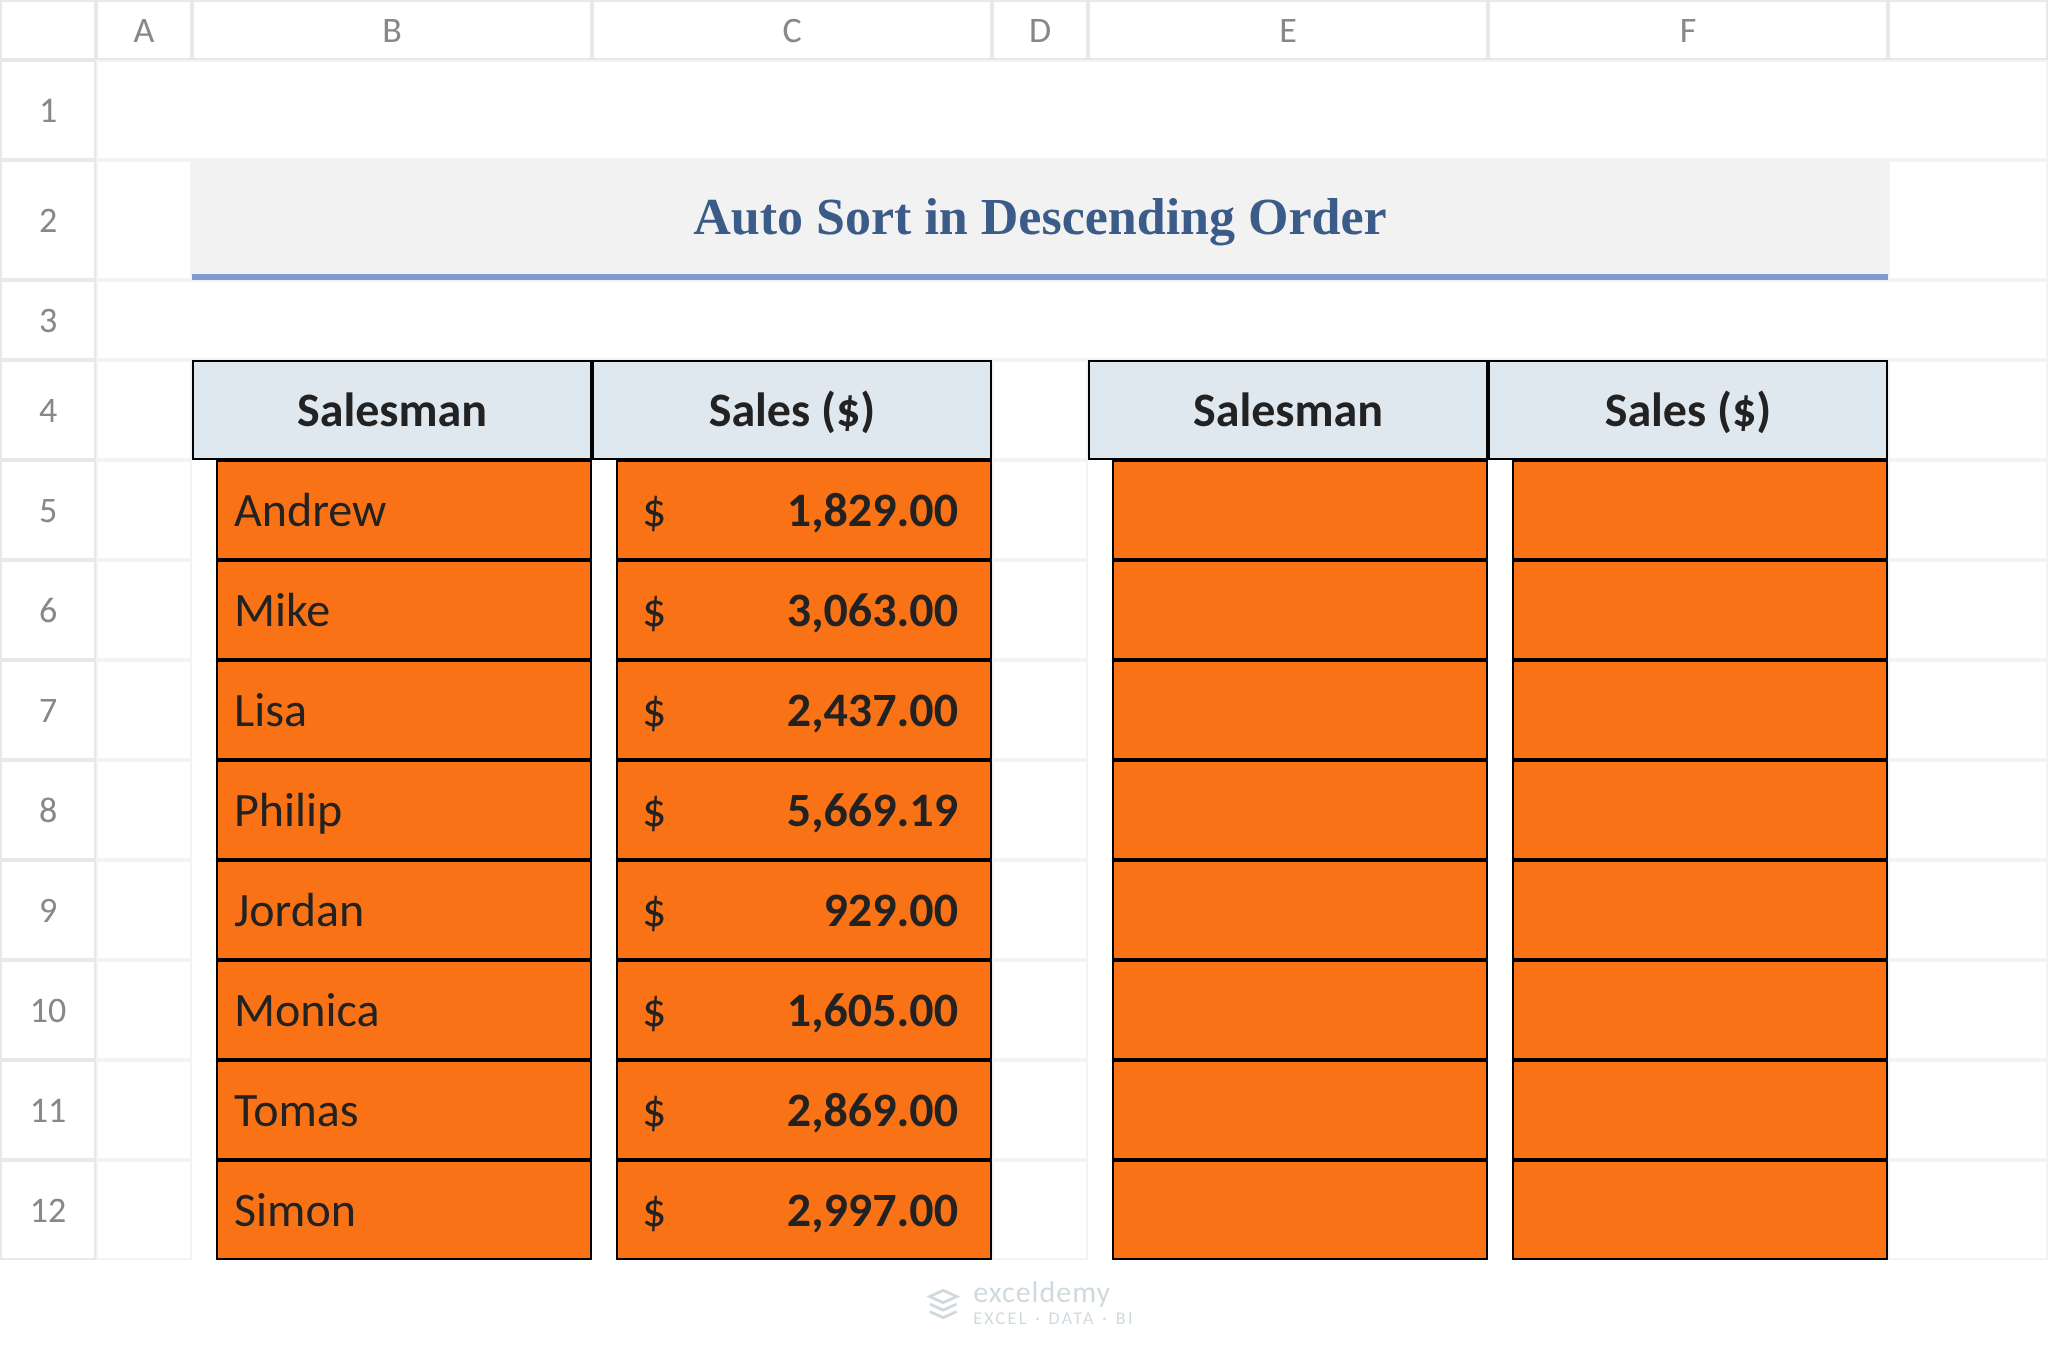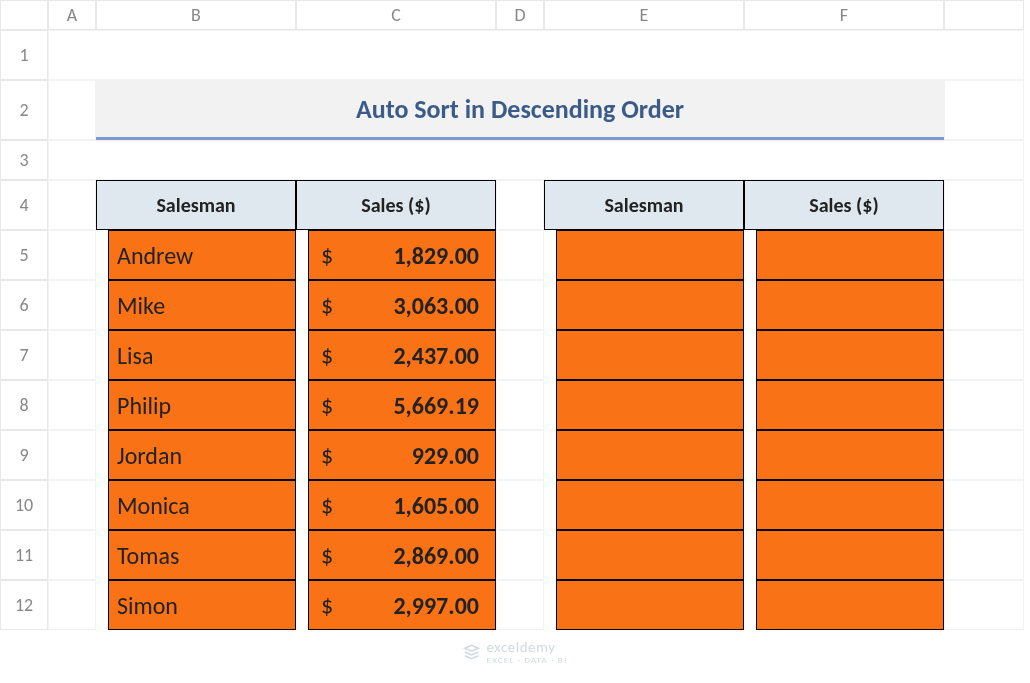--- a/index.html
+++ b/index.html
@@ -34,28 +34,29 @@
 .title-cell {
   grid-column: 3 / 8;
   background: #f2f2f2;
   border-bottom: 3px solid #7b9bd1;
   display: flex;
   align-items: center;
   justify-content: center;
   color: #3b5b88;
   font-size: 26px;
   font-weight: 600;
+  font-family: Liberation Serif, serif;
 }
 .tbl-header {
   background: #dfe7ef;
   border: 1.5px solid #000;
   display: flex;
   align-items: center;
   justify-content: center;
-  font-size: 20px;
+  font-size: 24px;
   font-weight: 700;
   color: #222;
 }
 .tbl-cell {
   border: 1.5px solid #000;
   display: flex;
   align-items: center;
   font-size: 24px;
   color: #222;
   padding: 0 8px;

